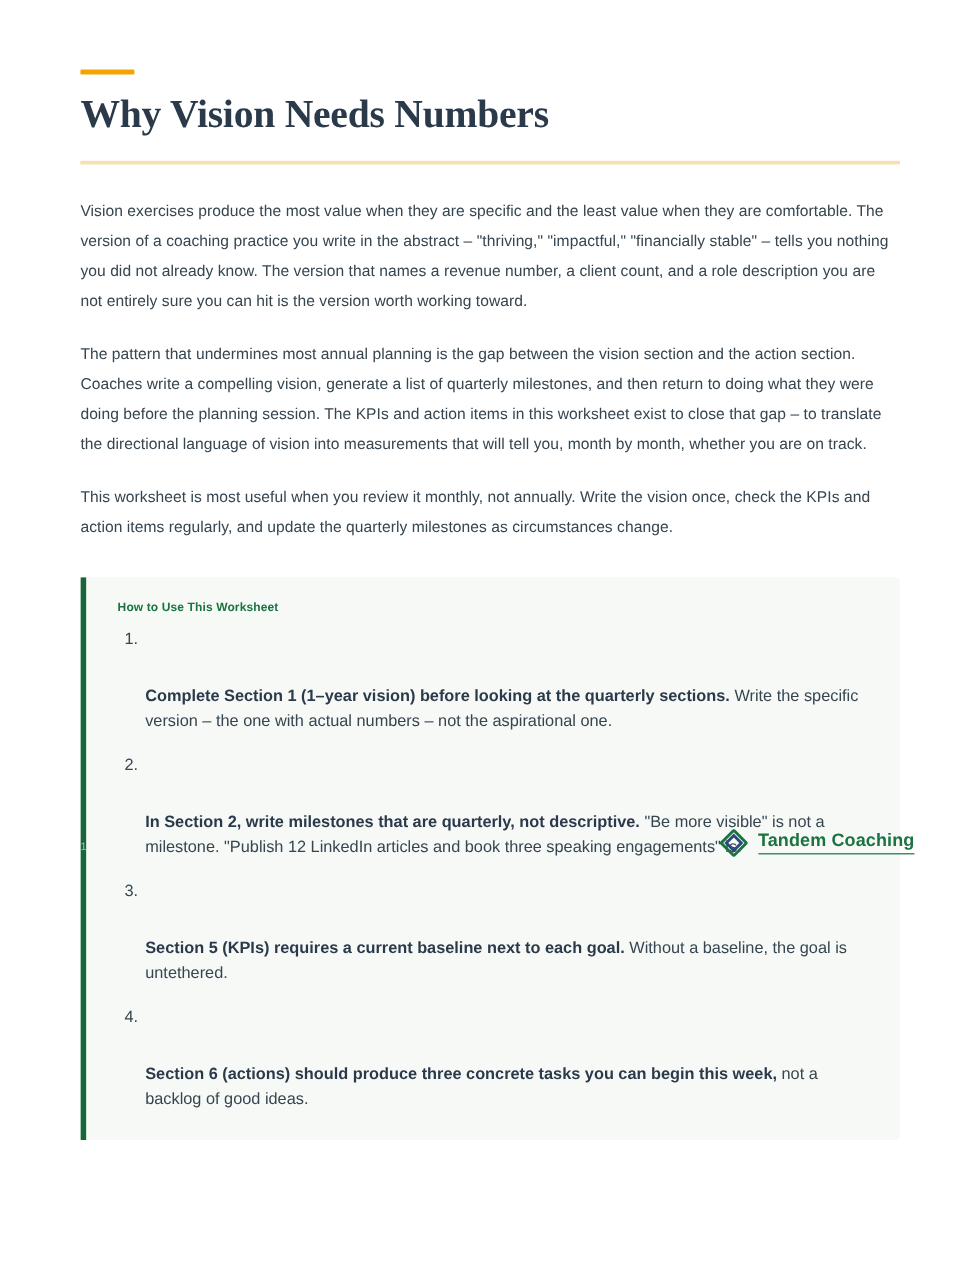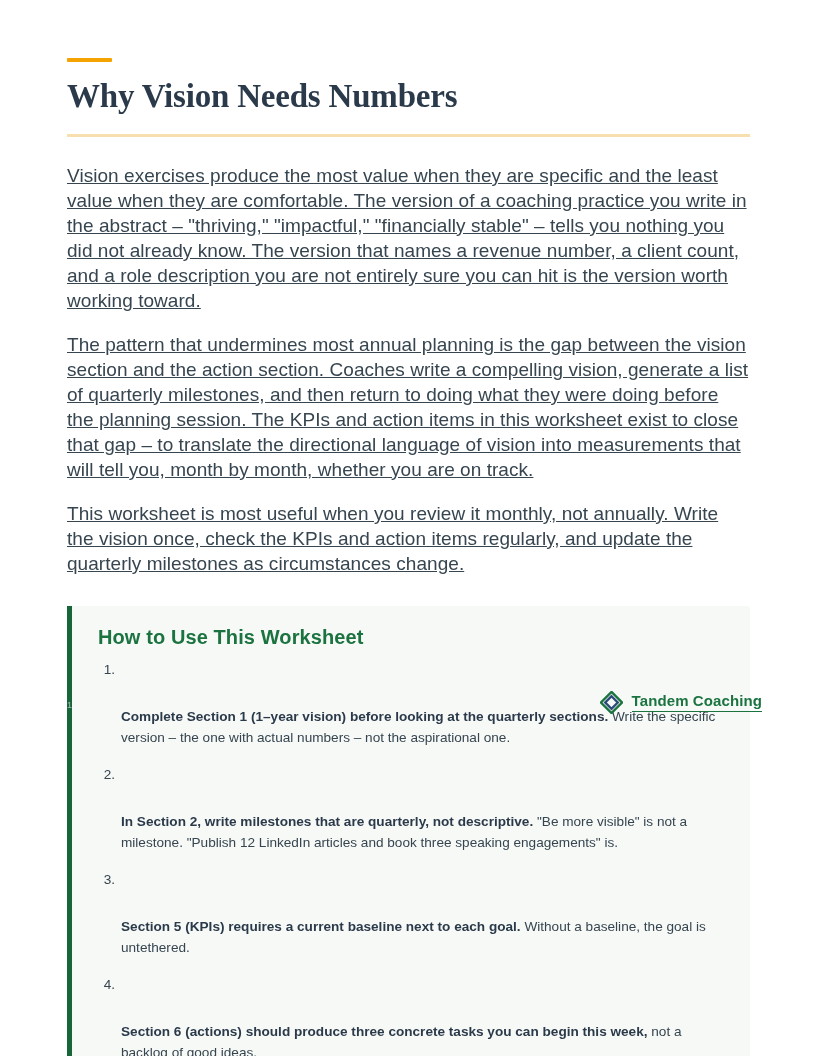--- a/index.html
+++ b/index.html
@@ -52,42 +52,41 @@
 
   .title-rule {
     width: 683px;
     height: 3px;
     background: #F7DFB0;
     margin-bottom: 26px;
   }
 
   
   .para {
-    font-size: 19px;
+    font-size: 13px;
     line-height: 25px;
     color: #36454F;
     margin: 0 0 19px 0;
     letter-spacing: 0.05px;
-    text-decoration: underline;
   }
   .para:last-of-type { margin-bottom: 0; }
 
   
   .callout {
     margin-top: 30px;
     width: 683px;
     box-sizing: border-box;
     background: #F7F9F7;
     border-left: 5px solid #17663A;
     border-radius: 0 4px 4px 0;
     padding: 20px 26px 24px 26px;
   }
 
   .callout-title {
-    font-size: 20px;
+    font-size: 10px;
     font-weight: 700;
     color: #1B7340;
     margin: 0 0 10px 0;
     letter-spacing: 0.1px;
   }
 
   .callout-list {
     list-style: none;
     margin: 0;
     padding: 0;

